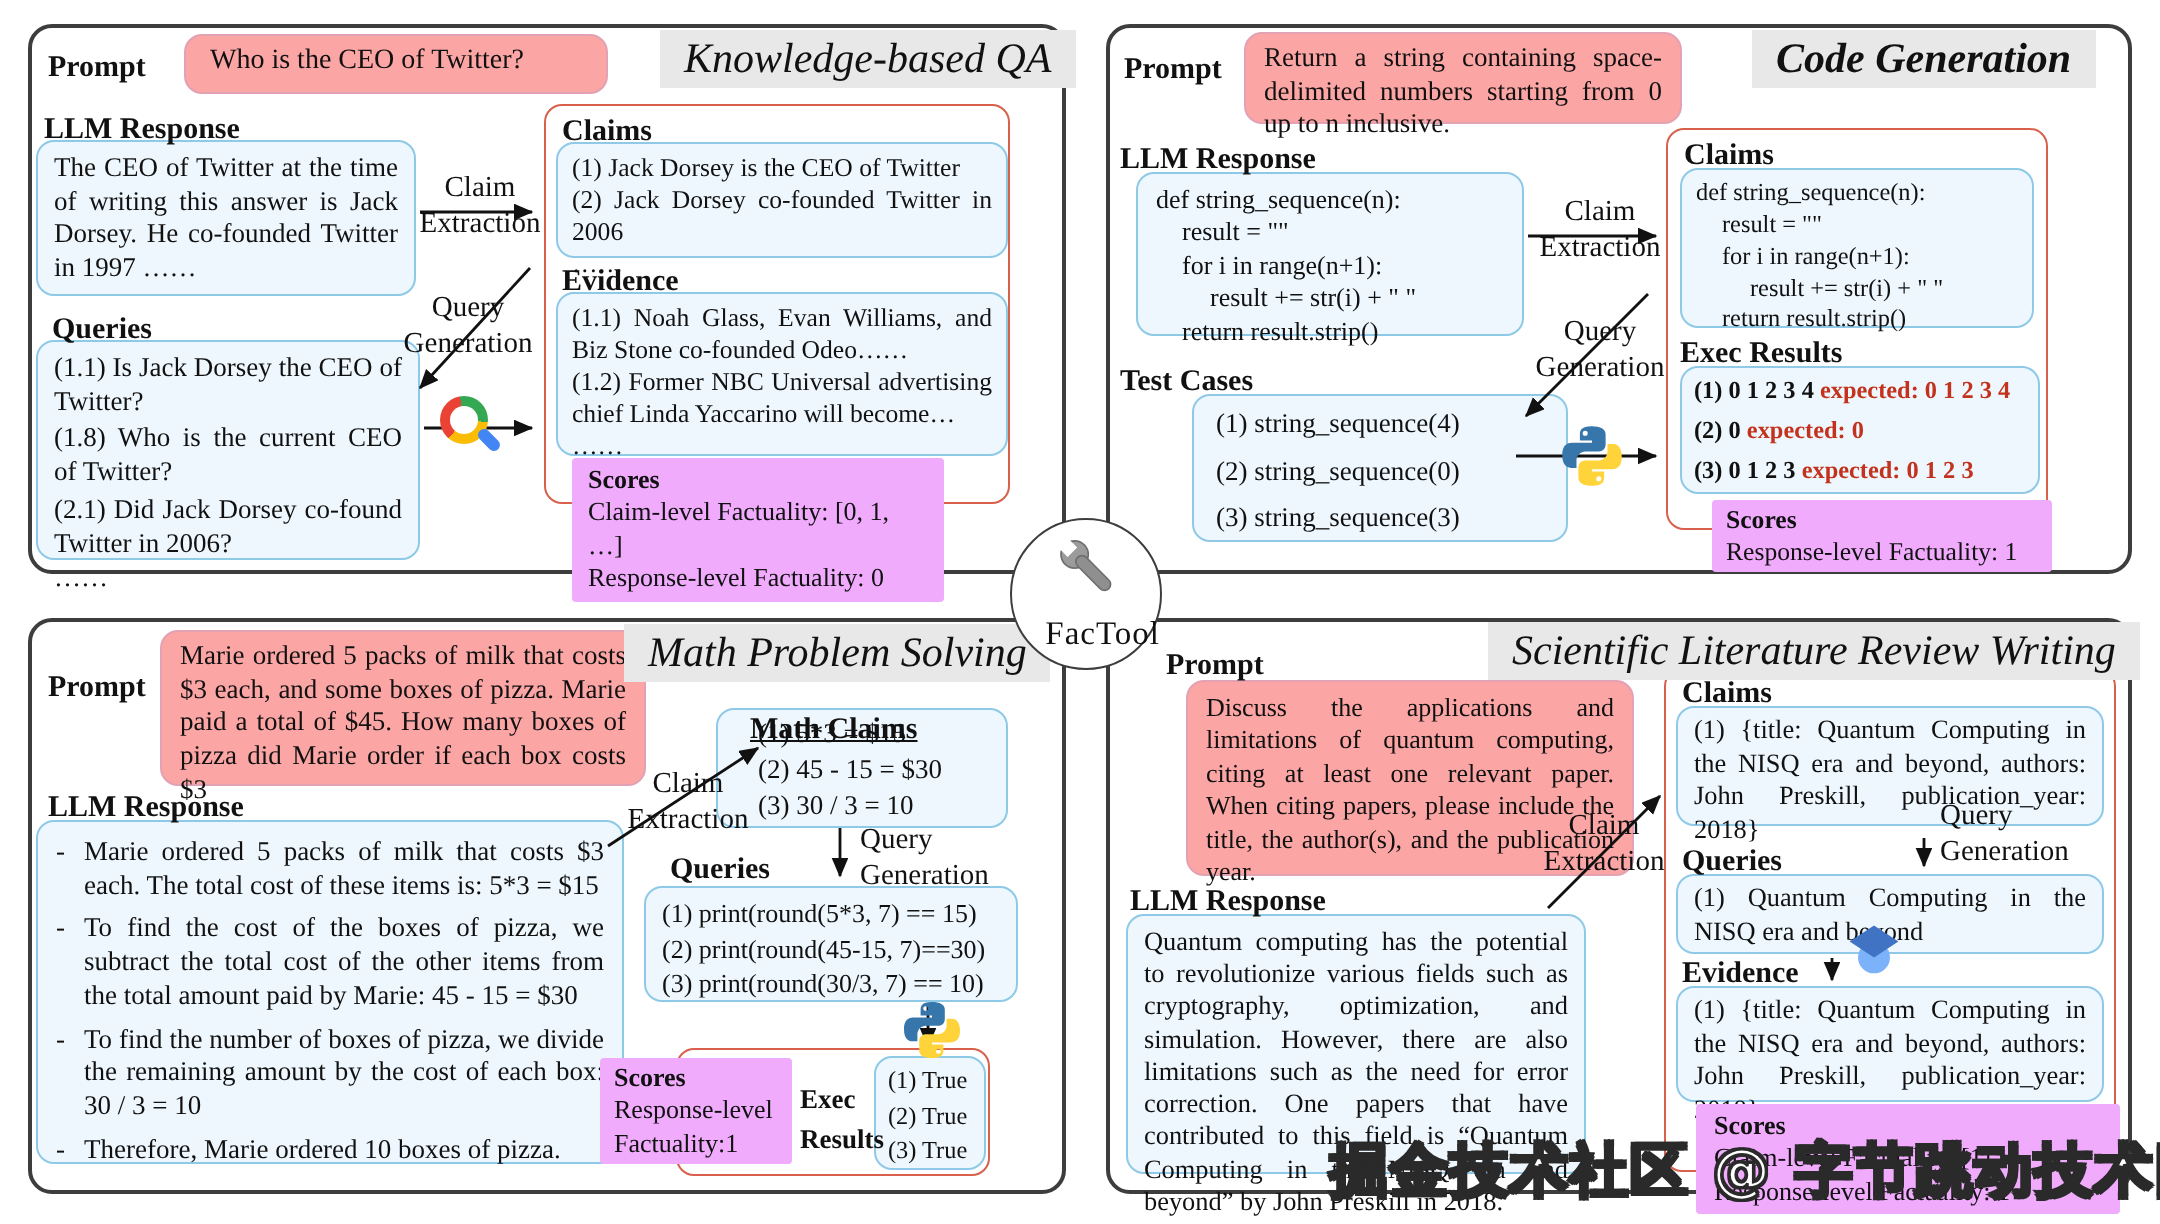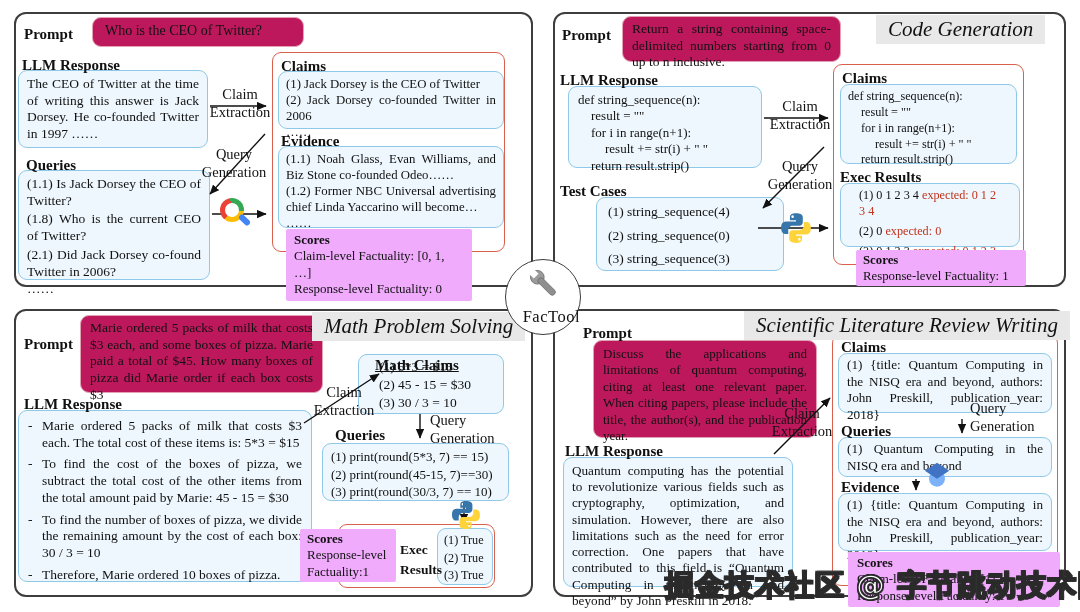--- a/index.html
+++ b/index.html
@@ -6,21 +6,21 @@
   html, body { background: #fff; }
   body { font-family: "Liberation Serif", serif; color: #111; }
   .canvas { position: relative; width: 1080px; height: 612px; background: #fff; overflow: hidden; }
 
   .quad { position: absolute; border: 2px solid #3d3d3d; border-radius: 12px; background: #fff; }
 
   .qtitle { position: absolute; font-style: italic; font-size: 21px; background: #e8e8e8; padding: 2px 12px; white-space: nowrap; z-index: 3; }
 
   .lbl { position: absolute; font-weight: bold; font-size: 15px; white-space: nowrap; z-index: 3; }
 
-  .pink { position: absolute; border: 1.4px solid #e2a2b4; background: #be185d; border-radius: 9px; z-index: 2; }
+  .pink { position: absolute; border: 1.4px solid #e2a2b4; background: #fca5a5; border-radius: 9px; z-index: 2; }
   .blue { position: absolute; border: 1.4px solid #8ec9e8; background: #eef7fd; border-radius: 9px; z-index: 2; }
   .redbox { position: absolute; border: 1.6px solid #d9604c; border-radius: 9px; background: transparent; z-index: 1; }
   .orange { position: absolute; background: #f0abfc; border-radius: 2px; z-index: 4; }
 
   .just { text-align: justify; text-align-last: left; }
   .txt135 { font-size: 13.5px; line-height: 1.24; }
   .txt13  { font-size: 13px;   line-height: 1.26; }
   .txt128 { font-size: 12.8px; line-height: 1.26; font-family: Liberation Serif, serif; }
   .txt12  { font-size: 12.2px; line-height: 1.3; }
 
@@ -61,20 +61,21 @@
 </head>
 <body>
 
 <div class="canvas">
 
   <div class="quad" style="left:14px; top:12px; width:519px; height:275px;"></div>
   <div class="quad" style="left:553px; top:12px; width:513px; height:275px;"></div>
   <div class="quad" style="left:14px; top:309px; width:519px; height:288px;"></div>
   <div class="quad" style="left:553px; top:309px; width:513px; height:288px;"></div>
 
+  <div class="qtitle" style="left:330px; top:15px;">Knowledge-based QA</div>
   <div class="lbl" style="left:24px; top:26px;">Prompt</div>
   <div class="pink" style="left:92px; top:17px; width:212px; height:30px; padding:5px 12px; font-size:14px;">
     <span>Who is the CEO of Twitter?</span>
   </div>
 
   <div class="lbl" style="left:22px; top:57px;">LLM Response</div>
   <div class="blue txt135 just" style="left:18px; top:70px; width:190px; height:78px; padding:5px 8px;">
     <span>The CEO of Twitter at the time of writing this answer is Jack Dorsey. He co-founded Twitter in 1997 ……</span>
   </div>
 
@@ -112,21 +113,21 @@
     <div style="font-weight:bold;">Scores</div>
     <div>Claim-level Factuality: [0, 1, …]</div>
     <div>Response-level Factuality: 0</div>
   </div>
 
   <div class="icon gicon" style="left:220px; top:198px;">
     <div class="ring"></div>
     <div class="handle"></div>
   </div>
 
-  <div class="qtitle" style="left:876px; top:15px;">Code Generation</div>
+  <div class="qtitle" style="left:876px; top:15px;font-weight:bold;">Code Generation</div>
   <div class="lbl" style="left:562px; top:27px;">Prompt</div>
   <div class="pink txt135 just" style="left:622px; top:16px; width:219px; height:46px; padding:4px 9px;">
     <span>Return a string containing space-delimited numbers starting from 0 up to n inclusive.</span>
   </div>
 
   <div class="lbl" style="left:560px; top:72px;">LLM Response</div>
   <div class="blue txt13" style="left:568px; top:86px; width:194px; height:82px; padding:5px 9px;">
     <div class="codeline">def string_sequence(n):</div>
     <div class="codeline ind1">result = ""</div>
     <div class="codeline ind1">for i in range(n+1):</div>
@@ -153,21 +154,21 @@
   <div class="redbox" style="left:833px; top:64px; width:191px; height:201px;"></div>
   <div class="lbl" style="left:842px; top:70px;">Claims</div>
   <div class="blue txt12" style="left:840px; top:84px; width:177px; height:80px; padding:4px 7px;">
     <div class="codeline">def string_sequence(n):</div>
     <div class="codeline ind1">result = ""</div>
     <div class="codeline ind1">for i in range(n+1):</div>
     <div class="codeline ind2">result += str(i) + " "</div>
     <div class="codeline ind1">return result.strip()</div>
   </div>
   <div class="lbl" style="left:840px; top:169px;">Exec Results</div>
-  <div class="blue txt12" style="left:840px; top:183px; width:180px; height:64px; padding:4px 18px;">
+  <div class="blue txt12" style="left:840px; top:183px; width:180px; height:64px; padding:4px 6px;font-weight:bold;">
     <div style="margin-bottom:4px;"><span>(1) 0 1 2 3 4 </span><span class="expected">expected: 0 1 2 3 4</span></div>
     <div style="margin-bottom:4px;"><span>(2) 0 </span><span class="expected">expected: 0</span></div>
     <div><span>(3) 0 1 2 3 </span><span class="expected">expected: 0 1 2 3</span></div>
   </div>
   <div class="orange txt128" style="left:856px; top:250px; width:170px; padding:2px 7px;">
     <div style="font-weight:bold;">Scores</div>
     <div>Response-level Factuality: 1</div>
   </div>
 
   <div class="icon" style="left:779px; top:211px; width:34px; height:34px;">

